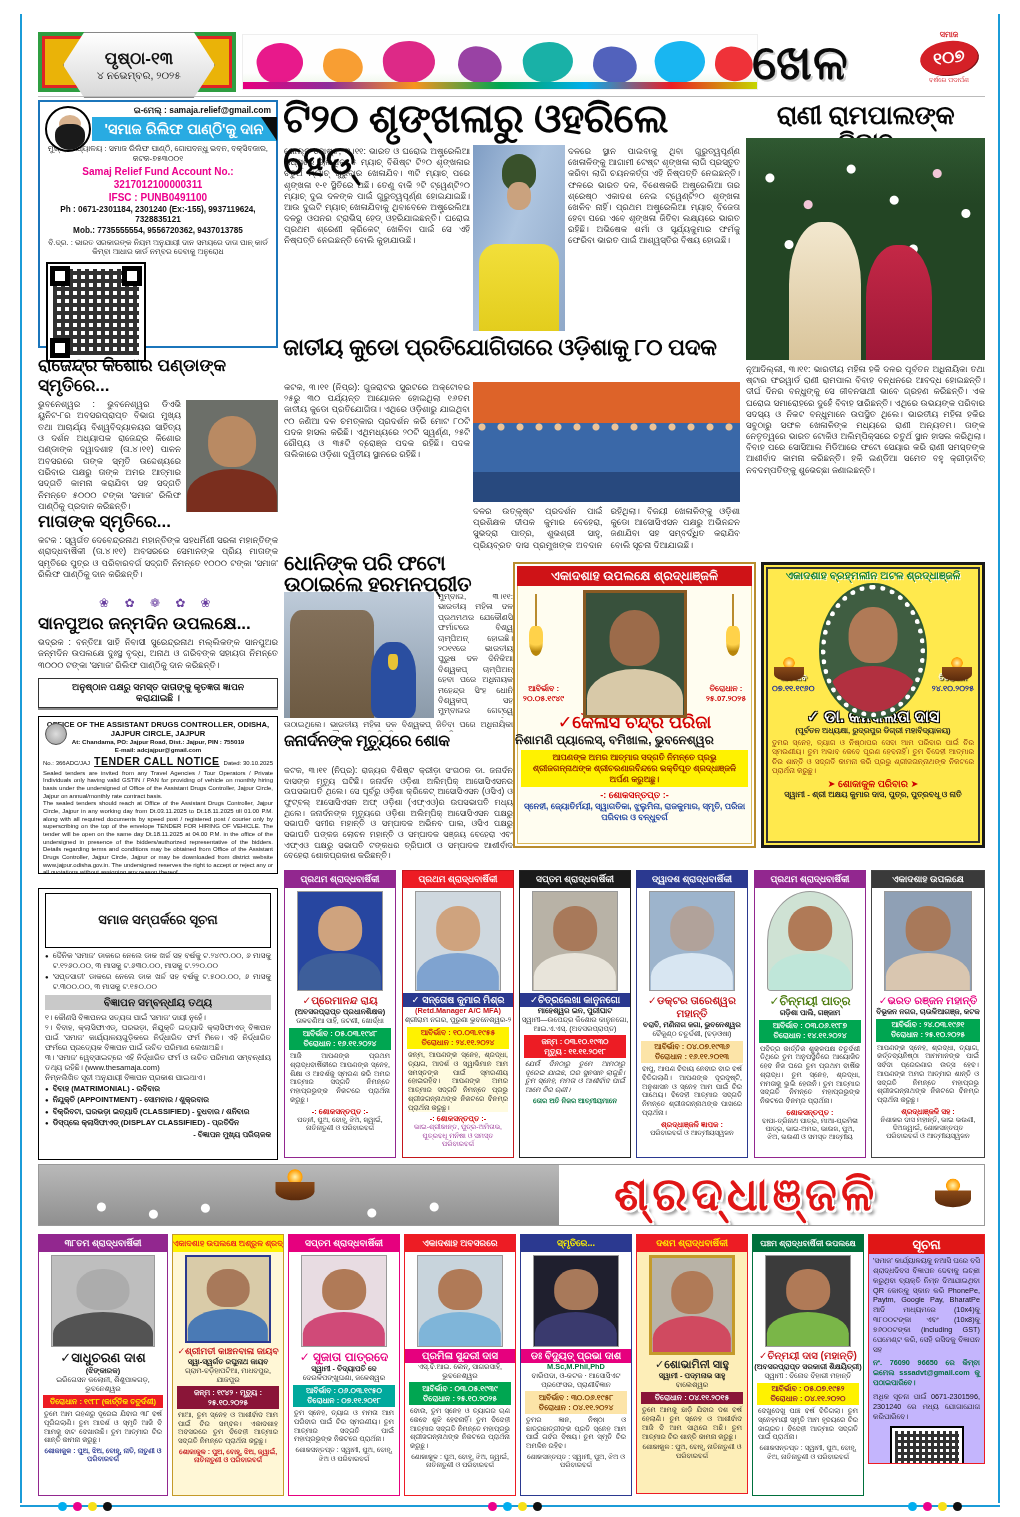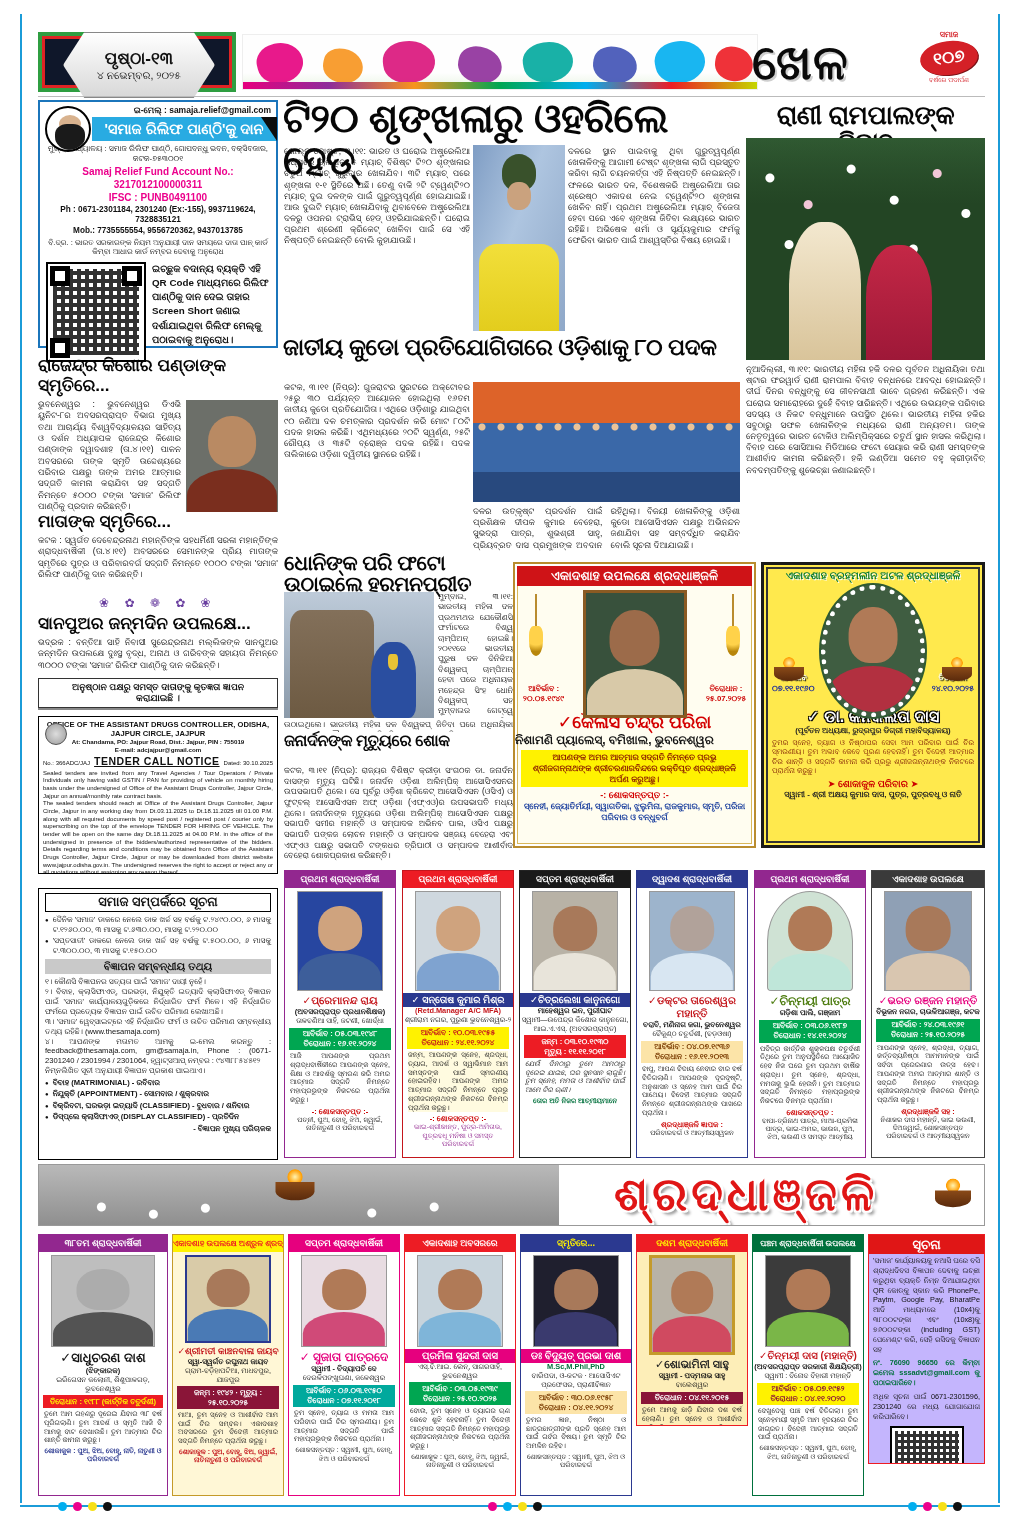--- a/index.html
+++ b/index.html
@@ -8,21 +8,21 @@
 .abs{position:absolute}
 .jt{text-align:justify}
 .ct{text-align:center}
 .b{font-weight:bold}
 .ovh{overflow:hidden}
 
 .edge-v{width:2px;background:#1b9cd8;top:14px;bottom:14px}
 .edge-h{height:2px;background:#1b9cd8;left:20px;right:20px}
 
 .badge-out{left:38px;top:32px;width:198px;height:60px;background:#2f9e41;padding:4px}
-.badge-in{width:100%;height:100%;background:#0f172a;border:3px solid #e02424;position:relative}
+.badge-in{width:100%;height:100%;background:#eab308;border:3px solid #e02424;position:relative}
 .badge-hex{position:absolute;left:18px;top:-7px;width:152px;height:66px;background:linear-gradient(#fff,#d8d8d8);clip-path:polygon(14% 0,86% 0,100% 50%,86% 100%,14% 100%,0 50%);display:flex;flex-direction:column;align-items:center;justify-content:center;border:1px solid #888}
 .sports-banner{left:242px;top:34px;width:516px;height:56px;background:linear-gradient(180deg,#fefefe 0 70%,#e8f5e2 100%);overflow:hidden;border:1px solid #eee}
 .blob{position:absolute;border-radius:45% 55% 50% 50%;opacity:.9}
 .rainbar{position:absolute;left:0;right:0;bottom:0;height:7px;background:linear-gradient(90deg,#e6007e,#8e2d9a,#f7941d,#00a651,#00aeef,#ed1c24,#c4d600)}
 .khela{left:752px;top:34px;width:158px;height:60px;font-size:48px;font-weight:900;color:#0a0a0a;letter-spacing:1px;line-height:58px;text-shadow:2px 2px 0 #cfcfcf}
 .s107{left:912px;top:30px;width:74px;height:66px;text-align:center;color:#d42027}
 .s107 .oval{margin:1px auto;width:58px;height:34px;background:#d42027;border-radius:50%;color:#fff;font-weight:bold;font-size:17px;line-height:34px;transform:rotate(-7deg);box-shadow:1px 1px 0 #7a1116}
 
 .relief{left:38px;top:100px;width:240px;height:248px;border:2.5px solid #1b75bb;background:#fff;font-size:8px}
 .r-email{text-align:right;font-weight:bold;font-size:8.5px;padding:3px 5px 1px}
@@ -48,21 +48,21 @@
 .thanksbox{border:1.5px solid #333;font-size:9.2px;font-weight:bold;text-align:center;padding:3px 20px}
 
 .tender{left:38px;top:716px;width:240px;height:158px;border:1.5px solid #000;padding:3px 4px;font-size:6px;line-height:1.28}
 .t-off{font-weight:bold;text-align:center;font-size:7.6px;line-height:1.2}
 .t-sub{text-align:center;font-size:6.2px}
 .t-row{display:flex;justify-content:space-between;align-items:baseline;margin:1px 0}
 .t-title{font-weight:bold;font-size:10.5px;text-decoration:underline;letter-spacing:.5px}
 .emb{position:absolute;left:6px;top:6px;width:22px;height:22px;border-radius:50%;background:radial-gradient(#ddd,#999);border:1px solid #555}
 
 .infobox{left:38px;top:888px;width:240px;height:272px;border:1.5px solid #000;padding:4px 6px;font-size:7.6px;line-height:1.3}
-.i-title{border:1px solid #000;font-weight:800;text-align:center;font-size:13px;padding:0 0;margin-bottom:3px}
+.i-title{border:1px solid #000;font-weight:800;text-align:center;font-size:13px;padding:18px 0;margin-bottom:3px}
 .i-band{background:#c9c9c9;font-weight:800;text-align:center;font-size:10.5px;padding:1px 0;margin:3px 0}
 .i-li{display:flex;gap:4px;margin:1.5px 0}
 .dot::before{content:"●";font-size:6px;line-height:10px}
 
 .h1{font-weight:800;color:#060606;line-height:1.04;letter-spacing:-.5px}
 .colbody{font-size:8.6px;line-height:1.3;text-align:justify}
 
 .kailas{left:513px;top:562px;width:243px;height:286px;background:#fffdf0;border:2px solid #b98c2f;box-shadow:inset 0 0 0 2px #fff,inset 0 0 0 3px #d9b85c}
 .k-hd{background:#cf1317;color:#fff;font-weight:bold;text-align:center;font-size:12.5px;height:20px;line-height:20px;margin:2px}
 .k-ph{width:104px;height:128px;margin:4px auto 0;border:3px solid #8a5a22}
@@ -181,21 +181,20 @@
     <div class="r-acct">IFSC : PUNB0491100</div>
     <div class="r-ph">Ph : 0671-2301184, 2301240 (Ex:-155), 9937119624, 7328835121</div>
     <div class="r-ph">Mob.: 7735555554, 9556720362, 9437013785</div>
     <div class="r-note">ବି.ଦ୍ର. : ଭାରତ ସରକାରଙ୍କ ନିୟମ ଅନୁଯାୟୀ ଦାନ ସମୟରେ ଦାତା ପାନ୍ କାର୍ଡ କିମ୍ବା ଆଧାର କାର୍ଡ ନମ୍ବର ଦେବାକୁ ଅନୁରୋଧ</div>
     <div class="qrrow">
       <div class="qr">
           <i class="e1"></i>
           <i class="e2"></i>
           <i class="e3"></i>
         </div>
-      <div class="qrtxt">ଇଚ୍ଛୁକ ବଦାନ୍ୟ ବ୍ୟକ୍ତି ଏହି QR Code ମାଧ୍ୟମରେ ରିଲିଫ ପାଣ୍ଠିକୁ ଦାନ ଦେଇ ତାହାର Screen Short ଜଣାଇ ଦର୍ଶାଯାଇଥିବା ରିଲିଫ ମେଲ୍‌କୁ ପଠାଇବାକୁ ଅନୁରୋଧ।</div>
     </div>
   </div>
 
   <div class="abs" style="left:38px;top:356px;width:240px">
     <div class="lhead">ରାଜେନ୍ଦ୍ର କିଶୋର ପଣ୍ଡାଙ୍କ ସ୍ମୃତିରେ...</div>
     <div class="pic portrait" style="float:right;position:relative;width:92px;height:112px;margin:4px 0 2px 5px;--shirt:#7a2e1e;--skin:#b98a63;background:#6c6f69"></div>
     <div class="lbody" style="margin-top:3px">ଭୁବନେଶ୍ୱର : ଭୁବନେଶ୍ୱର ଡିଏଭି ୟୁନିଟ-୮ର ଅବସରପ୍ରାପ୍ତ ବିଭାଗ ମୁଖ୍ୟ ତଥା ଆଚାର୍ଯ୍ୟ ବିଶ୍ୱବିଦ୍ୟାଳୟର ସାହିତ୍ୟ ଓ ଦର୍ଶନ ଅଧ୍ୟାପକ ରାଜେନ୍ଦ୍ର କିଶୋର ପଣ୍ଡାଙ୍କ ଦ୍ୱାଦଶାହ (ତା.୪।୧୧) ପାଳନ ଅବସରରେ ତାଙ୍କ ସ୍ମୃତି ଉଦ୍ଦେଶ୍ୟରେ ପରିବାର ପକ୍ଷରୁ ତାଙ୍କ ଅମର ଆତ୍ମାର ସଦ୍‌ଗତି କାମନା କରାଯିବା ସହ ସଦ୍‌ଗତି ନିମନ୍ତେ ୫୦୦୦ ଟଙ୍କା 'ସମାଜ' ରିଲିଫ ପାଣ୍ଠିକୁ ପ୍ରଦାନ କରିଛନ୍ତି।</div>
   </div>
 
   <div class="abs" style="left:38px;top:512px;width:240px">
@@ -236,21 +235,20 @@
         <span class="jt">ଦୈନିକ 'ସମାଜ' ଡାକରେ ନେଲେ ଡାକ ଖର୍ଚ୍ଚ ସହ ବର୍ଷକୁ ଟ.୨୪୯୦.୦୦, ୬ ମାସକୁ ଟ.୧୨୬୦.୦୦, ୩ ମାସକୁ ଟ.୬୩୦.୦୦, ମାସକୁ ଟ.୨୨୦.୦୦</span>
       </div>
     <div class="i-li">
         <span class="dot"></span>
         <span class="jt">'ସପ୍ତସାତୀ' ଡାକରେ ନେଲେ ଡାକ ଖର୍ଚ୍ଚ ସହ ବର୍ଷକୁ ଟ.୫୦୦.୦୦, ୬ ମାସକୁ ଟ.୩୦୦.୦୦, ୩ ମାସକୁ ଟ.୧୫୦.୦୦</span>
       </div>
     <div class="i-band">ବିଜ୍ଞାପନ ସମ୍ବନ୍ଧୀୟ ତଥ୍ୟ</div>
     <div class="jt">୧। କୌଣସି ବିଜ୍ଞାପନର ସତ୍ୟତା ପାଇଁ 'ସମାଜ' ଦାୟୀ ନୁହେଁ।</div>
     <div class="jt">୨। ବିବାହ, କ୍ଲାସିଫାଏଡ୍, ଘରଭଡ଼ା, ନିଯୁକ୍ତି ଇତ୍ୟାଦି କ୍ଲାସିଫାଏଡ୍ ବିଜ୍ଞାପନ ପାଇଁ 'ସମାଜ' କାର୍ଯ୍ୟାଳୟଗୁଡ଼ିକରେ ନିର୍ଦ୍ଧାରିତ ଫର୍ମ ମିଳେ। ଏହି ନିର୍ଦ୍ଧାରିତ ଫର୍ମରେ ପ୍ରତ୍ୟେକ ବିଜ୍ଞାପନ ପାଇଁ ଉଚିତ ପରିମାଣ ଲେଖାଅଛି।</div>
     <div class="jt">୩। 'ସମାଜ' ୱେବ୍‌ସାଇଟ୍‌ରେ ଏହି ନିର୍ଦ୍ଧାରିତ ଫର୍ମ ଓ ଉଚିତ ପରିମାଣ ସମ୍ବନ୍ଧୀୟ ତଥ୍ୟ ରହିଛି। (www.thesamaja.com)</div>
-    <div class="jt">୪। ଆପଣଙ୍କ ମତାମତ ଆମକୁ ଇ-ମେଲ କରନ୍ତୁ : feedback@thesamaja.com, gm@samaja.in, Phone : (0671-2301240 / 2301994 / 2301064, ହ୍ୱାଟ୍ସଆପ୍ ନମ୍ବର : ୯୪୩୮୮୫୪୫୧୨</div>
     <div>ନିମ୍ନଲିଖିତ ସୂଚୀ ଅନୁଯାୟୀ ବିଜ୍ଞାପନ ପ୍ରକାଶ ପାଇଥାଏ।</div>
     <div class="i-li">
         <span class="dot"></span>
         <span class="b">ବିବାହ (MATRIMONIAL) - ରବିବାର</span>
       </div>
     <div class="i-li">
         <span class="dot"></span>
         <span class="b">ନିଯୁକ୍ତି (APPOINTMENT) - ସୋମବାର / ଶୁକ୍ରବାର</span>
       </div>
     <div class="i-li">
@@ -468,21 +466,21 @@
     <div class="c-hd" style="background:#2b3990;color:#fff200">ସ୍ମୃତିରେ...</div>
     <div class="c-ph portrait" style="--shirt:#3a3a6e;--skin:#a8795a;background:#1f1f2e;height:92px"></div>
     <div class="c-nm" style="background:#e6007e;color:#fff;font-size:10px">ଡଃ ବିଦ୍ୟୁତ୍ ପ୍ରଭା ଦାଶ</div>
     <div class="c-sb" style="color:#00703c">M.Sc,M.Phil,PhD</div>
     <div class="c-ad">ବାରିପଦା, ଓ-କଟକ · ଆସୋସିଏଟ ପ୍ରଫେସର, ପ୍ରାଣୀବିଜ୍ଞାନ</div>
     <div class="c-dt" style="background:#fce4a8;color:#7a3b00"><span>ଆବିର୍ଭାବ : ୩୦.୦୬.୧୯୫୮</span><br><span>ତିରୋଧାନ : ୦୪.୧୧.୨୦୨୪</span></div>
     <div class="c-ms">ତୁମର ଜ୍ଞାନ, ନିଷ୍ଠା ଓ ଛାତ୍ରଛାତ୍ରୀଙ୍କ ପ୍ରତି ସ୍ନେହ ଆମ ପାଇଁ ଗର୍ବର ବିଷୟ। ତୁମ ସ୍ମୃତି ଚିର ଅମଳିନ ରହିବ।</div>
     <div class="c-fn">ଶୋକସନ୍ତପ୍ତ : ସ୍ୱାମୀ, ପୁଅ, ଝିଅ ଓ ପରିବାରବର୍ଗ</div>
   </div>
 
-  <div class="card" style="left:636px;top:1234px;width:112px;height:192px;border-color:#ed1c24;background:#fdeeb8">
+  <div class="card" style="left:636px;top:1234px;width:112px;height:260px;border-color:#ed1c24;background:#fdeeb8">
     <div class="c-hd" style="background:#ed1c24;color:#fff200">ଦଶମ ଶ୍ରାଦ୍ଧବାର୍ଷିକୀ</div>
     <div class="c-ph portrait" style="--shirt:#d04a60;--skin:#b07a57;background:#b8b2a6;height:100px;border:3px solid #c49a2a"></div>
     <div class="c-nm" style="color:#222;font-size:11px">✓ଶୋଭାମିନୀ ସାହୁ</div>
     <div class="c-sb">ସ୍ୱାମୀ - ପଦ୍ମନାଭ ସାହୁ</div>
     <div class="c-ad">ବାଲେଶ୍ୱର</div>
     <div class="c-dt" style="background:#8a1538;color:#fff"><span>ତିରୋଧାନ : ୦୪.୧୧.୨୦୧୫</span></div>
     <div class="c-ms">ତୁମେ ଆମକୁ ଛାଡ଼ି ଯିବାର ଦଶ ବର୍ଷ ହେଲାଣି। ତୁମ ସ୍ନେହ ଓ ଆଶୀର୍ବାଦ ଆଜି ବି ଆମ ସାଥିରେ ଅଛି। ତୁମ ଆତ୍ମାର ଚିର ଶାନ୍ତି କାମନା କରୁଛୁ।</div>
     <div class="c-fn">ଶୋକାକୁଳ : ପୁଅ, ବୋହୂ, ନାତିନାତୁଣୀ ଓ ପରିବାରବର୍ଗ</div>
   </div>
 

